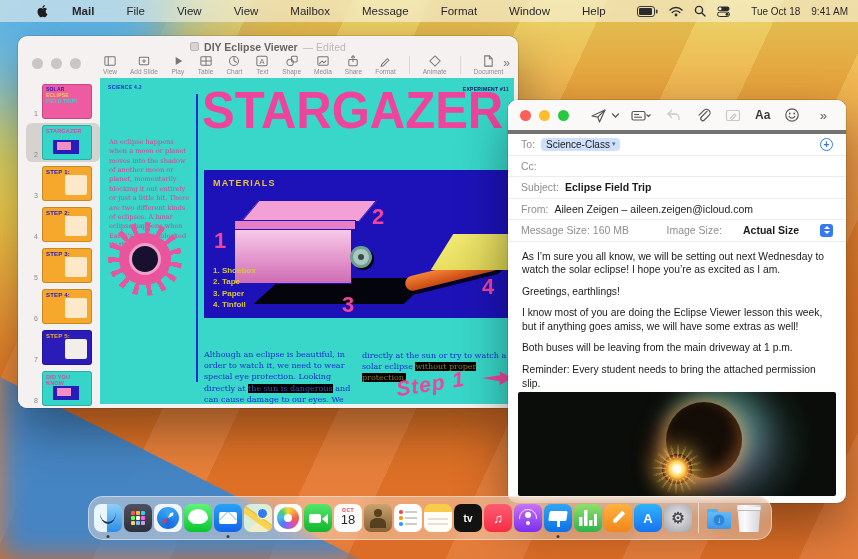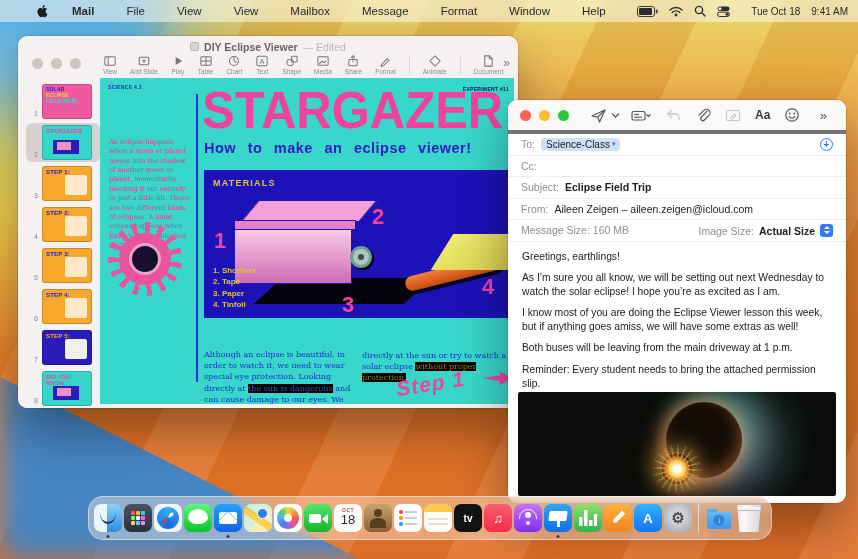--- a/index.html
+++ b/index.html
@@ -137,21 +137,21 @@
   .m-more { margin-left:auto; font-size:13px; color:#58585c; }
   .mrow { height:21.5px; display:flex; align-items:center; padding:0 13px; border-bottom:1px solid #ededed;
     font-size:10.5px; color:#1c1c1e; }
   .mlabel { color:#8e8e93; margin-right:6px; }
   .to-token { background:#cfe0fb; border-radius:4px; padding:1px 5px; font-size:10px; color:#18181a; display:flex; align-items:center; gap:2px; }
   .to-token .tk-ch { font-size:7px; color:#4a6ca8; }
   .plus-btn { margin-left:auto; width:13px; height:13px; border:1.3px solid #3478f6; color:#3478f6; border-radius:50%;
     font-size:10px; line-height:11px; text-align:center; font-weight:600; }
   .subject-val { font-weight:700; }
   .size-row { color:#8e8e93; }
-  .img-size { margin-left:auto; display:flex; align-items:flex-end; gap:5px; }
+  .img-size { margin-left:auto; display:flex; align-items:center; gap:21px; }
   .img-size .val { color:#1c1c1e; font-weight:700; }
   .stepper { width:13px; height:13px; background:#3478f6; border-radius:3px; position:relative; }
   .stepper::before { content:""; position:absolute; left:3.5px; top:2.5px; border-left:3px solid transparent; border-right:3px solid transparent; border-bottom:3.5px solid #fff; }
   .stepper::after { content:""; position:absolute; left:3.5px; bottom:2.5px; border-left:3px solid transparent; border-right:3px solid transparent; border-top:3.5px solid #fff; }
   #mail-body { padding:8px 14px 0; }
   .mail-p { font-size:10.3px; line-height:1.32; color:#1a1a1c; margin-bottom:8px; white-space:pre-line; }
   
   .eclipse-img { position:absolute; left:10px; right:10px; top:292px; height:104px; background:#0a0d0a; border-radius:2px; overflow:hidden; }
   .halo { position:absolute; left:120px; top:-30px; width:190px; height:160px; border-radius:50%;
     background:radial-gradient(circle, rgba(110,225,185,0.28) 0%, rgba(110,225,185,0) 65%); }
@@ -497,21 +497,20 @@
         <span class="tag course">SCIENCE 4.2</span>
         <span class="tag experiment">EXPERIMENT #11</span>
         <p class="sl-intro">An eclipse happens when a moon or planet moves into the shadow of another moon or planet, momentarily blocking it out entirely or just a little bit. There are two different kinds of eclipses. A lunar eclipse happens when Earth's light is blocked by the moon.</p>
         <div class="sun">
           <div class="rays"></div>
             <div class="body"></div>
             <div class="core"></div>
         </div>
         <div class="v-divider"></div>
         <div class="sl-title">STARGAZER</div>
-        <div class="sl-subtitle">How to make an eclipse viewer!</div>
         <div class="bluebox">
           <span class="mat-heading">MATERIALS</span>
           <div class="shoebox">
             <div class="sb-shadow"></div>
               <div class="sb-lid"></div>
               <div class="sb-lidedge"></div>
               <div class="sb-front"></div>
           </div>
           <div class="tape"></div>
           <div class="tube"></div>
@@ -615,22 +614,22 @@
     <div class="mrow size-row">
       <span>Message Size:</span>&nbsp;
       <span>160 MB</span>
       <span class="img-size">
         <span>Image Size:</span>
         <span class="val">Actual Size</span>
         <span class="stepper"></span>
       </span>
     </div>
     <div id="mail-body">
+        <p class="mail-p">As I’m sure you all know, we will be setting out next Wednesday to watch the solar eclipse! I hope you’re as excited as I am.</p>
         <p class="mail-p">Greetings, earthlings!</p>
-        <p class="mail-p">As I’m sure you all know, we will be setting out next Wednesday to watch the solar eclipse! I hope you’re as excited as I am.</p>
         <p class="mail-p">I know most of you are doing the Eclipse Viewer lesson this week, but if anything goes amiss, we will have some extras as well!</p>
         <p class="mail-p">Both buses will be leaving from the main driveway at 1 p.m.</p>
         <p class="mail-p">Reminder: Every student needs to bring the attached permission slip.</p>
         <p class="mail-p">Can’t wait!</p>
         <p class="mail-p">Best,
 Mrs. Zeigen</p>
       </div>
     <div class="eclipse-img">
       <div class="halo"></div>
       <div class="moon"></div>

